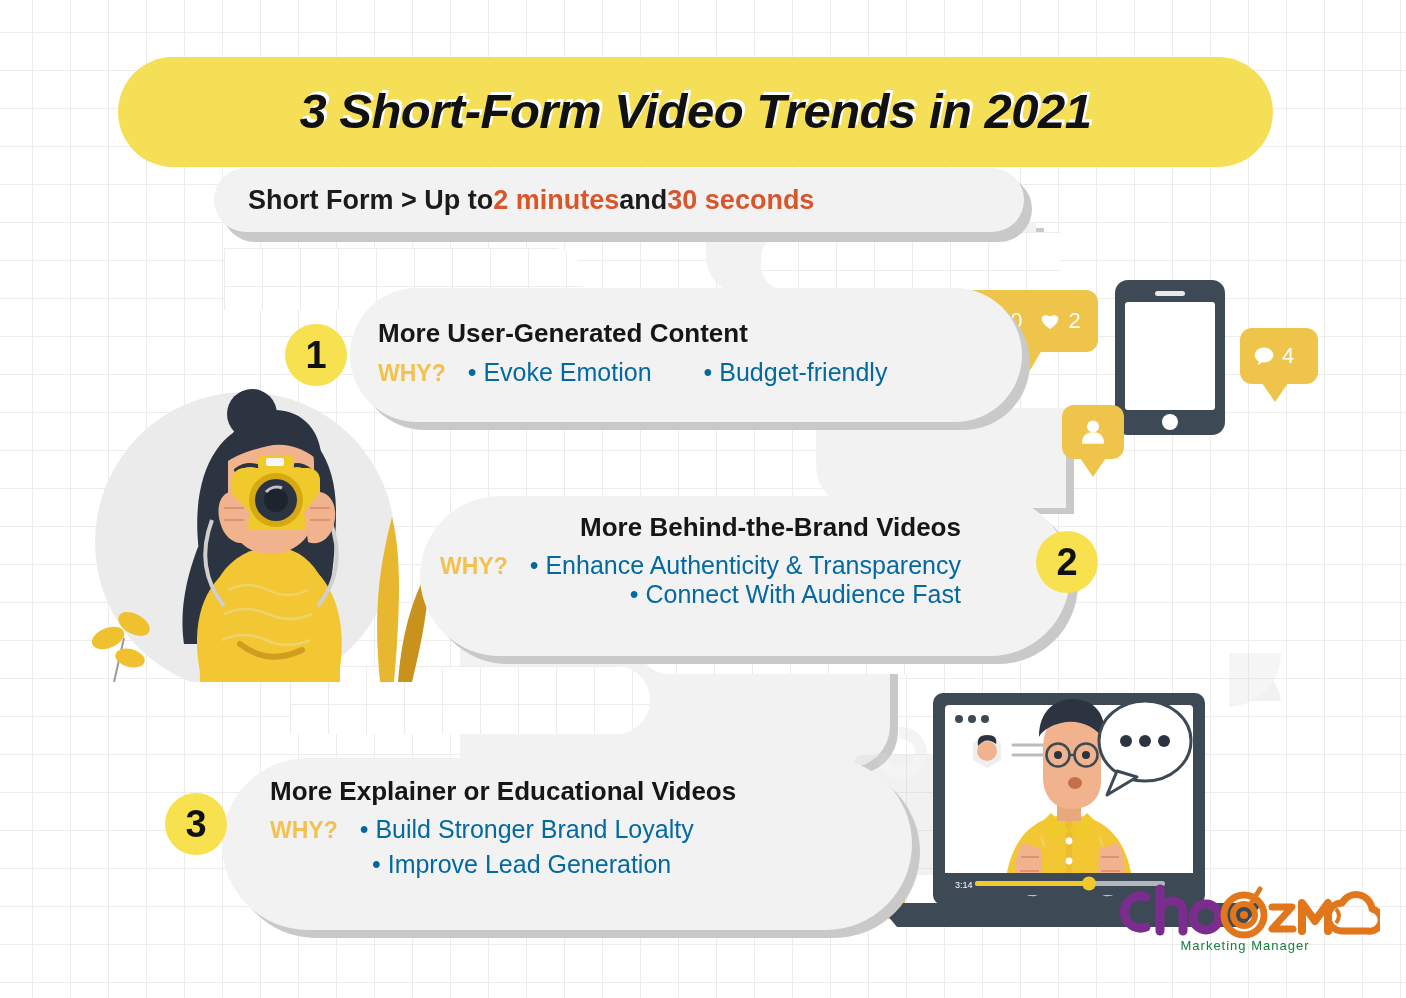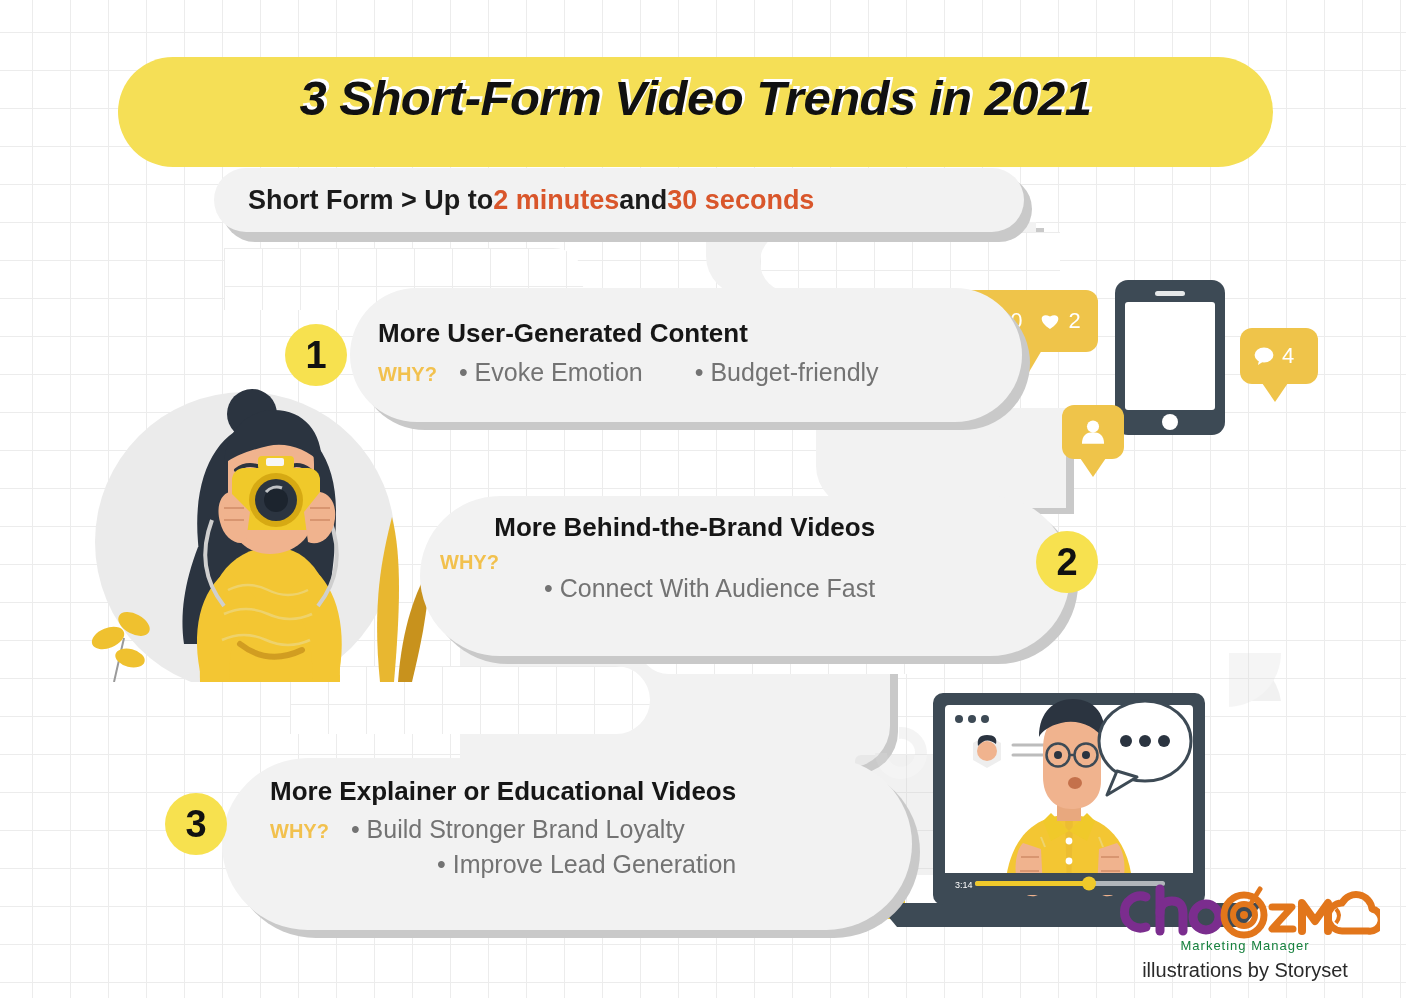--- a/index.html
+++ b/index.html
@@ -19,21 +19,21 @@
     background-position:-6px -6px;
   }
   #stage{position:absolute;inset:0;}
 
   
   #title-banner{
     position:absolute;left:118px;top:57px;width:1155px;height:110px;
     background:#F5DF56;border-radius:56px;
   }
   #title-text{
-    position:absolute;left:118px;top:45px;width:1155px;height:106px;
+    position:absolute;left:118px;top:58px;width:1155px;height:106px;
     display:flex;align-items:center;justify-content:center;
     font-size:49px;font-weight:bold;font-style:italic;
     color:#111111;letter-spacing:-0.5px;
     text-shadow:3px -3px 0 #ffffff;
     white-space:nowrap;
   }
 
   
   .shadow{position:absolute;background:#c9c9c9;}
   .panel{position:absolute;background:#f2f2f2;}
@@ -67,22 +67,22 @@
     position:absolute;width:62px;height:62px;border-radius:50%;
     background:#F7E14F;display:flex;align-items:center;justify-content:center;
     font-size:38px;font-weight:bold;color:#111;
   }
   #badge1{left:285px;top:324px;}
   #badge2{left:1036px;top:531px;}
   #badge3{left:165px;top:793px;}
 
   .card-body{position:absolute;}
   .card-title{font-size:26px;font-weight:bold;color:#161616;white-space:nowrap;}
-  .why{font-size:20px;font-weight:bold;color:#F2C14E;}
-  .reason{font-size:25px;color:#737373;white-space:nowrap;}
+  .why{font-size:23px;font-weight:bold;color:#F2C14E;}
+  .reason{font-size:25px;color:#0369a1;white-space:nowrap;}
   .row{display:flex;align-items:baseline;gap:22px;}
 
   #body1{left:378px;top:318px;}
   #body1 .l2{margin-top:9px;}
   #body2{left:440px;top:512px;text-align:right;}
   #body2 .l2{margin-top:8px;}
   #body3{left:270px;top:776px;}
   #body3 .l2{margin-top:8px;}
 
   
@@ -364,34 +364,35 @@
     </div>
   </div>
 
   <div class="card-shadow" id="c2-shadow"></div>
   <div class="card" id="c2"></div>
   <div class="badge" id="badge2">2</div>
   <div class="card-body" id="body2">
     <div class="card-title">More Behind-the-Brand Videos</div>
     <div class="row l2">
       <span class="why">WHY?</span>
+      <span class="reason">• Enhance Authenticity &amp; Transparency</span>
     </div>
     <div class="reason" style="margin-left:104px;">• Connect With Audience Fast</div>
   </div>
 
   <div class="card-shadow" id="c3-shadow"></div>
   <div class="card" id="c3"></div>
   <div class="badge" id="badge3">3</div>
   <div class="card-body" id="body3">
     <div class="card-title">More Explainer or Educational Videos</div>
     <div class="row l2">
       <span class="why">WHY?</span>
       <span class="reason">• Build Stronger Brand Loyalty</span>
     </div>
-    <div class="reason" style="margin-top:6px;margin-left:102px;text-align:right;">• Improve Lead Generation</div>
+    <div class="reason" style="margin-top:6px;margin-left:102px;">• Improve Lead Generation</div>
   </div>
 
   <div id="logo-wrap">
     <div id="logo-mark">
       <svg width="270" height="58" viewBox="0 0 270 58">
 
         <path d="M36 14 a16 16 0 1 0 0 30" stroke="#7B2D8E" stroke-width="9" fill="none" stroke-linecap="round"></path>
         <path d="M50 6 v42" stroke="#7B2D8E" stroke-width="9" stroke-linecap="round"></path>
         <path d="M50 30 q0 -12 12 -12 q11 0 11 12 v18" stroke="#7B2D8E" stroke-width="9" fill="none" stroke-linecap="round"></path>
         <circle cx="96" cy="34" r="13" stroke="#7B2D8E" stroke-width="9" fill="none"></circle>
@@ -402,16 +403,15 @@
         <path d="M150 6 L140 22" stroke="#E2761B" stroke-width="5" stroke-linecap="round"></path>
 
         <path d="M162 24 h20 l-20 22 h21" stroke="#E2761B" stroke-width="7" fill="none" stroke-linecap="round" stroke-linejoin="round"></path>
         <path d="M192 48 v-28 l13 18 l13 -18 v28" stroke="#E2761B" stroke-width="8" fill="none" stroke-linecap="round" stroke-linejoin="round"></path>
 
         <path d="M232 48 a14 14 0 0 1 0 -28 a16 16 0 0 1 30 6 a11 11 0 0 1 -4 22 Z" stroke="#E2761B" stroke-width="7" fill="none" stroke-linejoin="round"></path>
         <path d="M226 26 q6 6 0 14" stroke="#E2761B" stroke-width="4" fill="none"></path>
       </svg>
     </div>
     <div id="logo-sub">Marketing  Manager</div>
-    <div id="logo-credit">illustrations by Storyset</div>
   </div>
 
 </div>
 
 </body></html>

